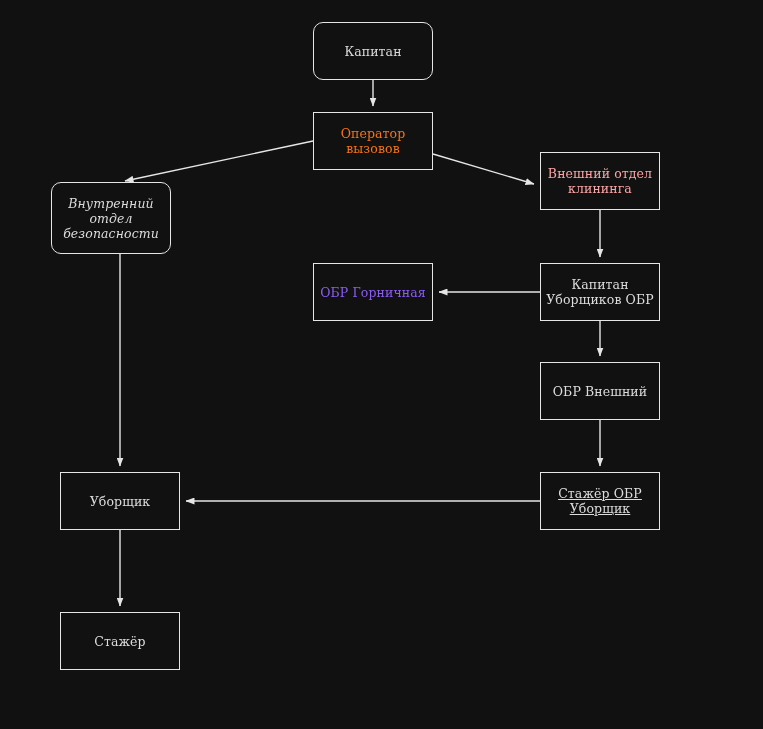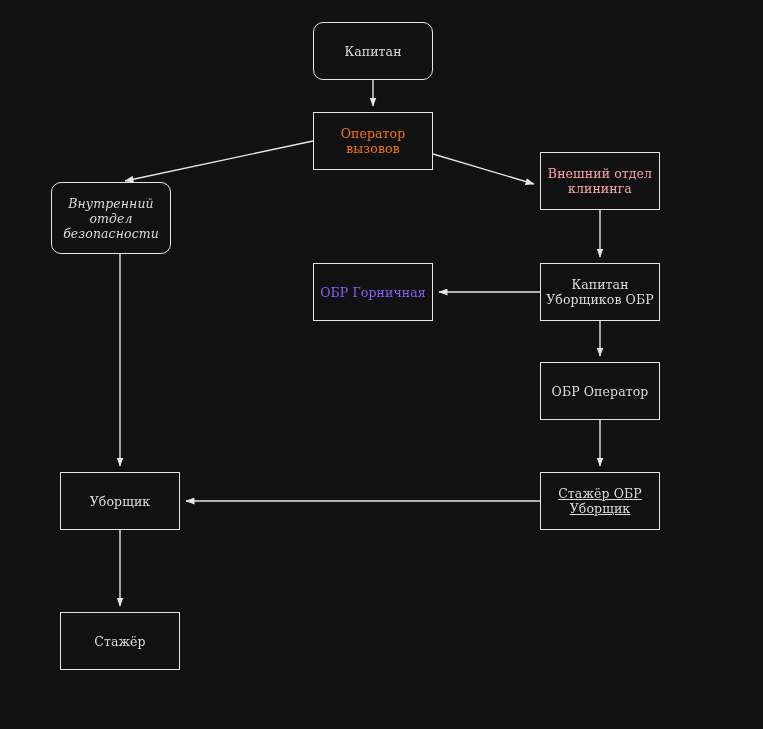--- a/index.html
+++ b/index.html
@@ -74,19 +74,19 @@
   <div id="nodes-layer">
       <div class="node rounded" style="left: 313px; top: 22px; width: 120px; height: 58px; border-color: rgb(230, 230, 230); color: rgb(220, 220, 220);"><span>Капитан</span></div>
       <div class="node" style="left: 313px; top: 112px; width: 120px; height: 58px; border-color: rgb(230, 230, 230); color: #f97316;"><span>Оператор вызовов</span></div>
       <div class="node rounded" style="left: 51px; top: 182px; width: 120px; height: 72px; border-color: rgb(230, 230, 230); color: rgb(220, 220, 220); font-style: italic;"><span>Внутренний отдел
 безопасности</span></div>
       <div class="node" style="left: 540px; top: 152px; width: 120px; height: 58px; border-color: rgb(230, 230, 230); color: #fca5a5;"><span>Внешний отдел
 клининга</span></div>
       <div class="node" style="left: 313px; top: 263px; width: 120px; height: 58px; border-color: rgb(230, 230, 230); color: #8b5cf6;"><span>ОБР Горничная</span></div>
       <div class="node" style="left: 540px; top: 263px; width: 120px; height: 58px; border-color: rgb(230, 230, 230); color: rgb(220, 220, 220);"><span>Капитан
 Уборщиков ОБР</span></div>
-      <div class="node" style="left: 540px; top: 362px; width: 120px; height: 58px; border-color: rgb(230, 230, 230); color: rgb(220, 220, 220);"><span>ОБР Оператор</span></div>
+      <div class="node" style="left: 540px; top: 362px; width: 120px; height: 58px; border-color: rgb(230, 230, 230); color: rgb(220, 220, 220);"><span>ОБР Внешний</span></div>
       <div class="node" style="left: 540px; top: 472px; width: 120px; height: 58px; border-color: rgb(230, 230, 230); color: rgb(220, 220, 220); text-decoration: underline;"><span>Стажёр ОБР
 Уборщик</span></div>
       <div class="node" style="left: 60px; top: 472px; width: 120px; height: 58px; border-color: rgb(230, 230, 230); color: rgb(220, 220, 220);"><span>Уборщик</span></div>
       <div class="node" style="left: 60px; top: 612px; width: 120px; height: 58px; border-color: rgb(230, 230, 230); color: rgb(220, 220, 220);"><span>Стажёр</span></div>
     </div>
 </div>
 
 </body></html>

